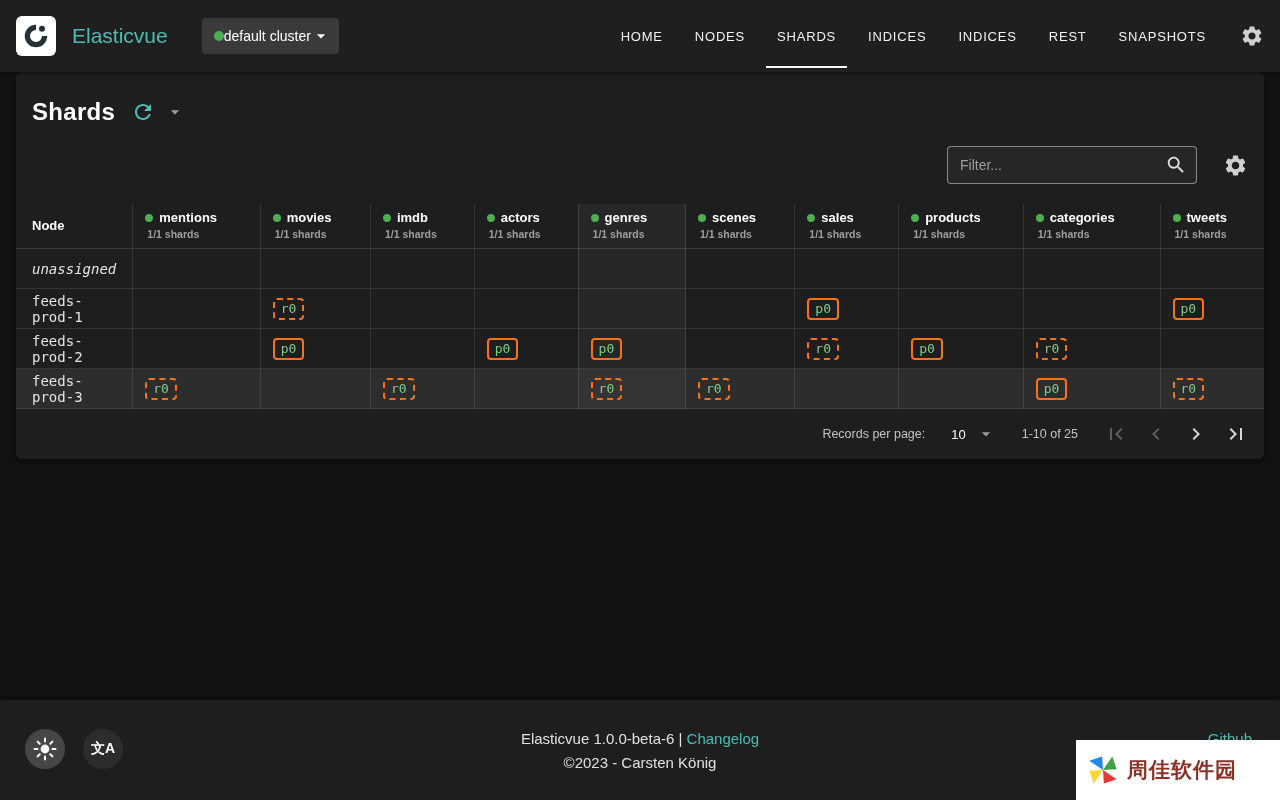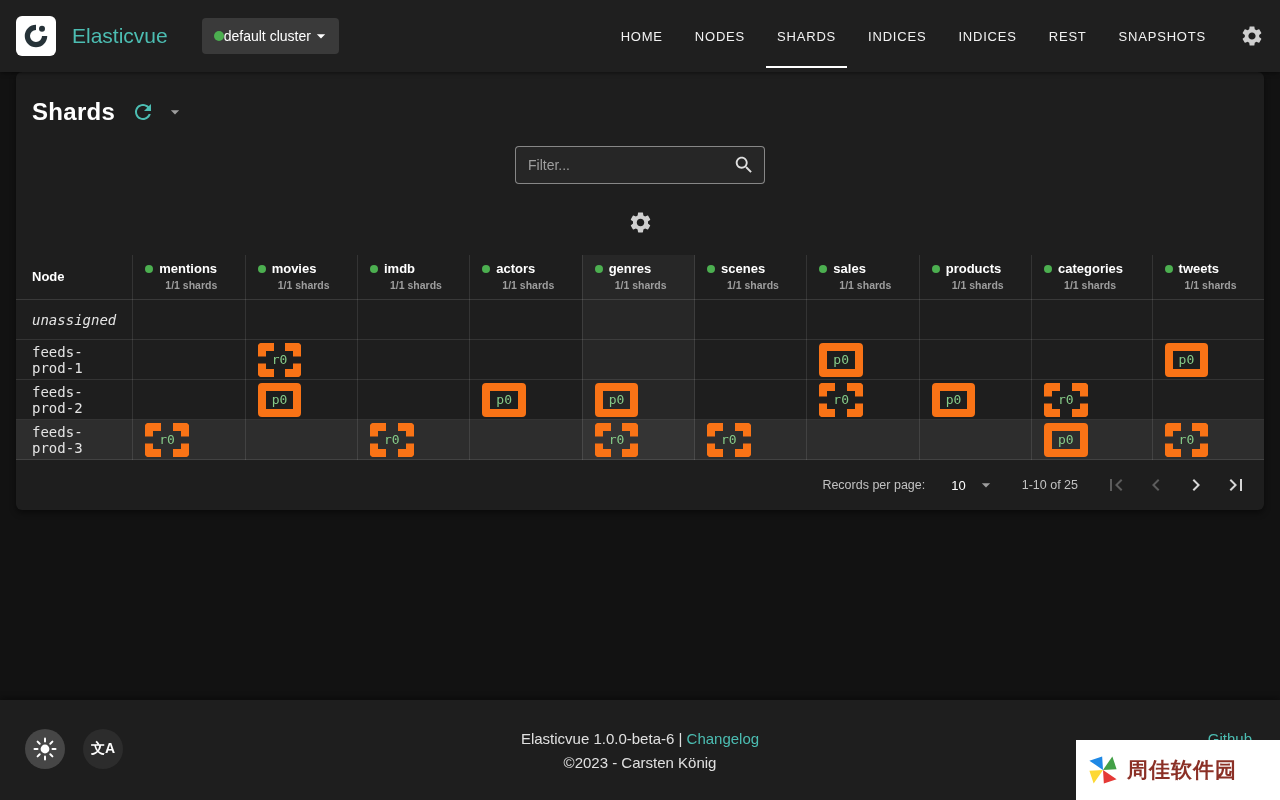--- a/index.html
+++ b/index.html
@@ -42,52 +42,52 @@
   .card {
     position:absolute; left:16px; top:72px; width:1248px;
     background:#1e1e1e; border-radius:6px; box-shadow:0 3px 6px rgba(0,0,0,.45);
     overflow:hidden;
   }
   .card-title-row { display:flex; align-items:center; gap:10px; padding:26px 16px 10px; }
   .card-title { font-size:24px; font-weight:600; color:#fff; letter-spacing:.3px; }
   .refresh-btn { display:flex; align-items:center; cursor:pointer; margin-left:6px; }
   .refresh-caret { display:flex; align-items:center; cursor:pointer; }
 
-  .toolbar { display:flex; justify-content:flex-end; align-items:center; padding:10px 16px 20px; gap:26px;flex-direction:column; }
+  .toolbar { display:flex; justify-content:flex-end; align-items:center; padding:10px 16px 20px; gap:26px; }
   .filter-wrap { position:relative; width:250px; }
   .filter-input {
     width:250px; height:38px; background:#262626; border:1px solid rgba(255,255,255,.45);
     border-radius:4px; color:#fff; font-size:14px; padding:0 38px 0 12px; outline:none;
     font-family:"Liberation Sans", sans-serif;
   }
   .filter-input::placeholder { color:#9e9e9e; }
   .filter-search-icon { position:absolute; right:10px; top:8px; }
 
   
   table { width:100%; border-collapse:collapse; table-layout:auto; }
   th, td { border-right:1px solid rgba(255,255,255,.1); }
   th:last-child, td:last-child { border-right:none; }
   thead th { border-bottom:1px solid rgba(255,255,255,.12); text-align:left; padding:6px 12px 8px; vertical-align:middle; }
   th.node-th { width:110px; padding-left:16px; font-size:13px; font-weight:700; color:#fff; }
   .col-top { display:flex; align-items:center; gap:6px; }
   .col-dot { width:8px; height:8px; border-radius:50%; background:#4caf50; flex:0 0 auto; }
   .col-name { font-size:13px; font-weight:700; color:#fff; }
-  .col-shards { font-size:10.5px; color:#9e9e9e; margin-top:3px; margin-left:20px; }
+  .col-shards { font-size:10.5px; color:#9e9e9e; margin-top:3px; margin-left:2px; }
   tbody tr { height:40px; }
   tbody td { border-bottom:1px solid rgba(255,255,255,.1); padding:0 12px; }
   tbody td.node-cell {
     padding:0 16px; font-family:"DejaVu Sans Mono", monospace; font-size:14px; color:#e4e4e4;
   }
   tbody td.node-cell.italic { font-style:italic; }
   .hl-col { background:rgba(255,255,255,.045); }
   tr.hl-row td { background:rgba(255,255,255,.07); }
   tr.hl-row td.hl-col { background:rgba(255,255,255,.1); }
   .shard {
     display:inline-block; font-family:"DejaVu Sans Mono", monospace; font-size:13px;
-    color:#85ca88; border:8px solid #f97316; border-radius:4px; padding:1px 6px; cursor:pointer;
+    color:#85ca88; border:2px solid #f97316; border-radius:4px; padding:1px 6px; cursor:pointer;
     line-height:16px;
   }
   .shard.replica { border-style:dashed; }
 
   
   .pagination { display:flex; justify-content:flex-end; align-items:center; padding:13px 16px; gap:26px; }
   .pag-label { font-size:12.5px; color:#c2c2c2; }
   .pag-select { display:flex; align-items:center; gap:10px; cursor:pointer; }
   .pag-value { font-size:13px; color:#fff; }
   .pag-range { font-size:12.5px; color:#c2c2c2; }

